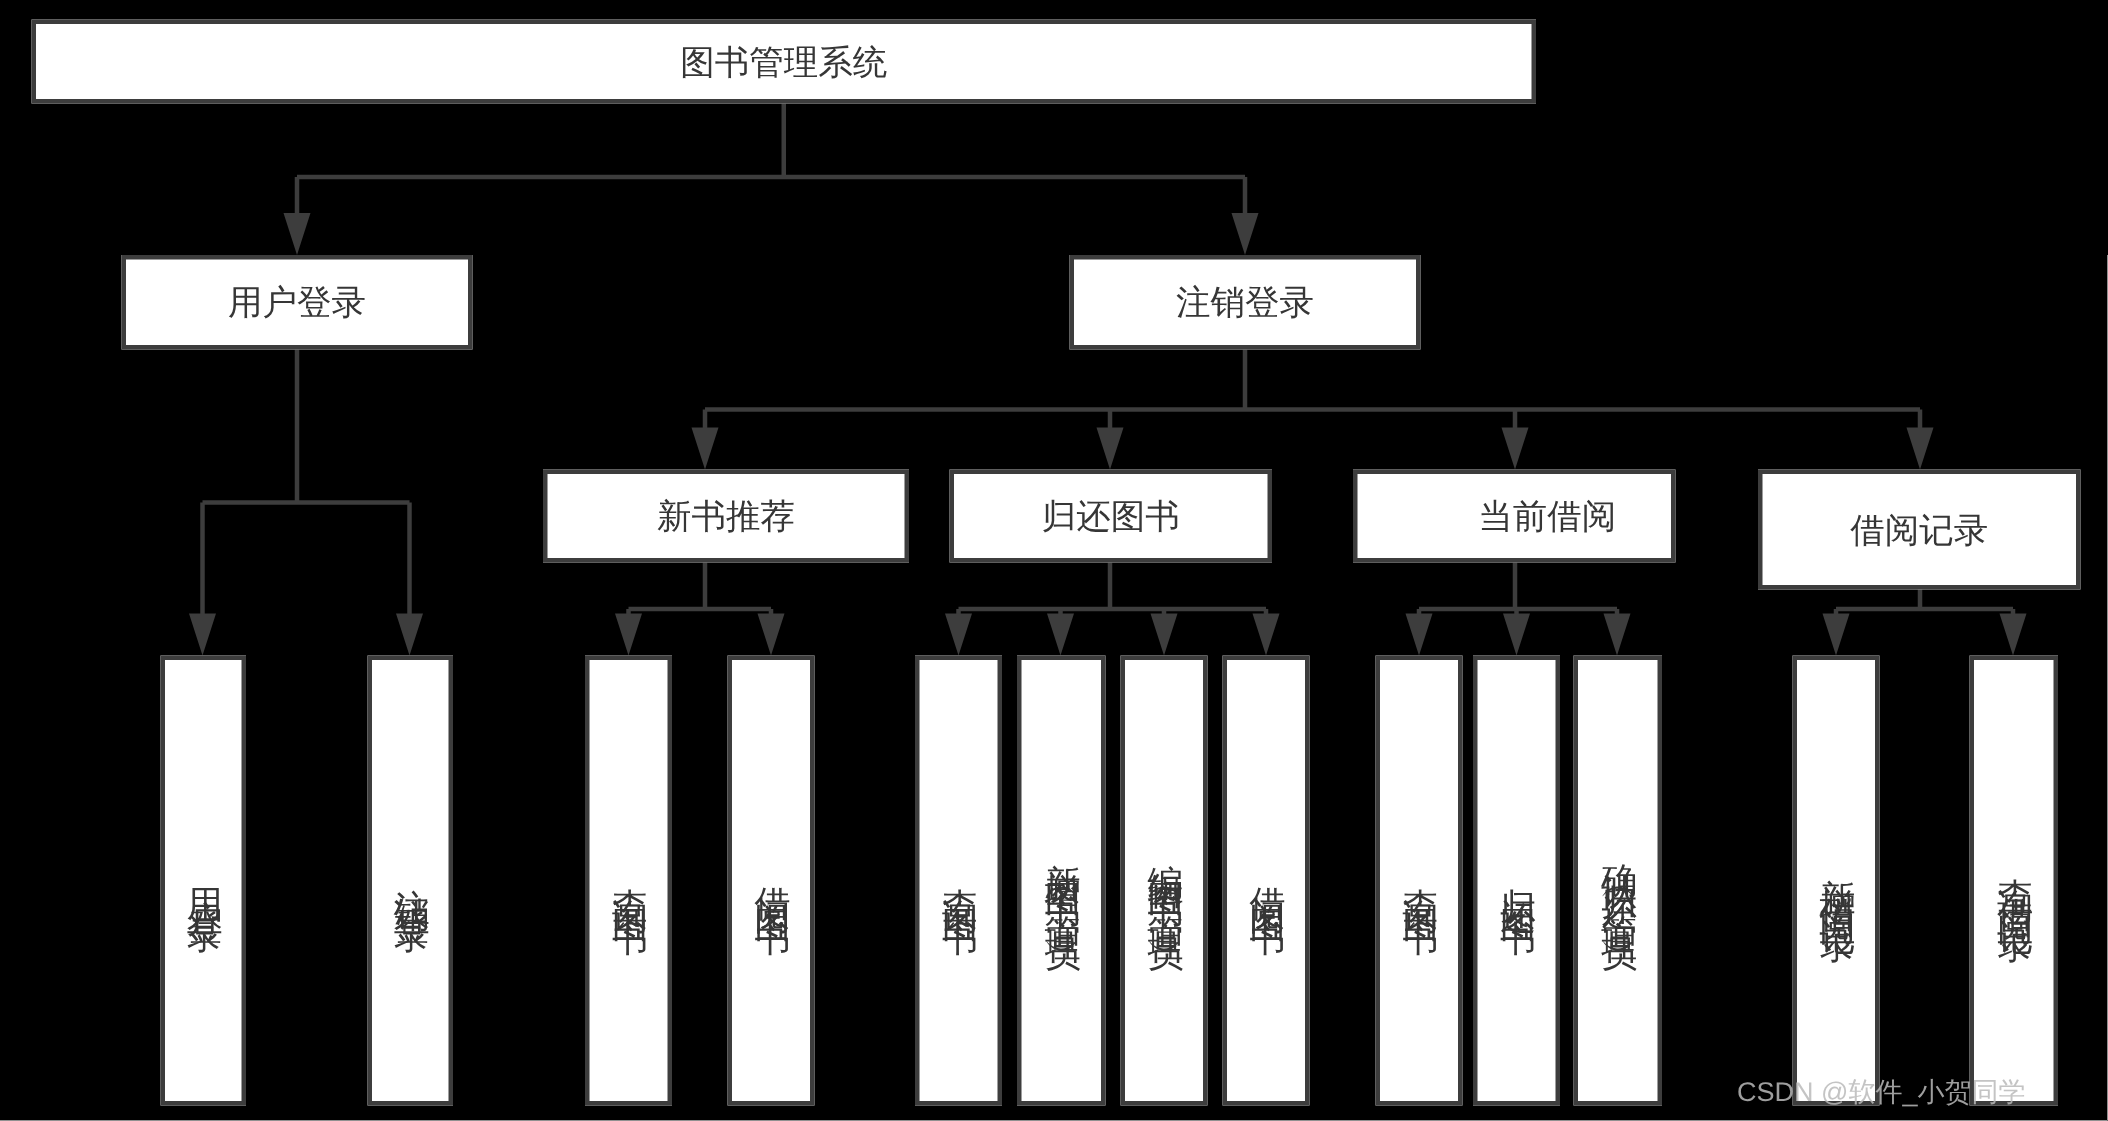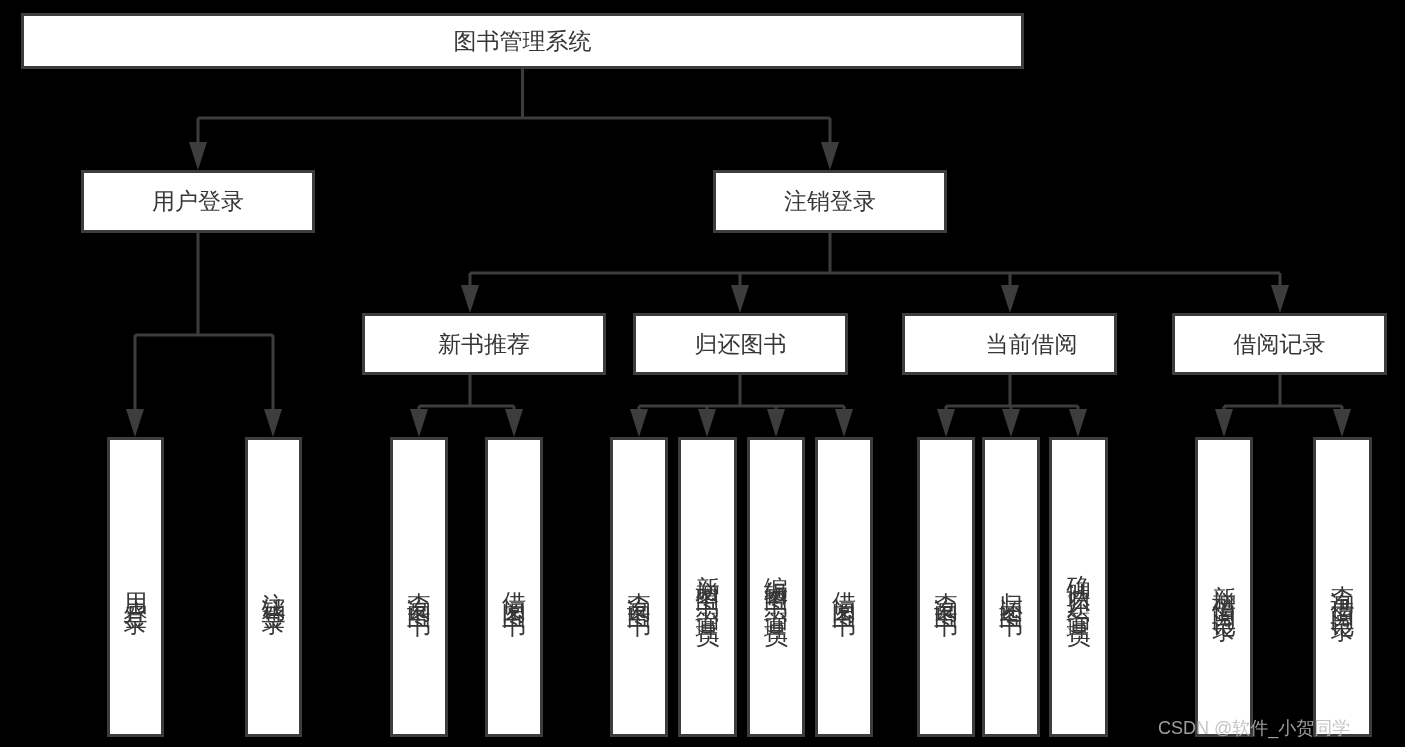--- a/index.html
+++ b/index.html
@@ -33,21 +33,21 @@
     font-size: 24px;
     line-height: 1;
   }
   
   .n-root  { left: 21px;   top: 13px;  width: 1003px; height: 56px; }
   .n-login { left: 81px;   top: 170px; width: 234px;  height: 63px; }
   .n-mgmt  { left: 713px;  top: 170px; width: 234px;  height: 63px; }
   .n-rec   { left: 362px;  top: 313px; width: 244px;  height: 62px; }
   .n-bor   { left: 633px;  top: 313px; width: 215px;  height: 62px; }
   .n-cur   { left: 902px;  top: 313px; width: 215px;  height: 62px; padding-left: 44px; }
-  .n-his   { left: 1172px; top: 313px; width: 215px;  height: 62px; }
+  .n-his   { left: 1172px; top: 313px; width: 215px;  height: 80px; }
   .lf-1  { left: 107px;  width: 57px; }
   .lf-2  { left: 245px;  width: 57px; }
   .lf-3  { left: 390px;  }
   .lf-4  { left: 485px;  }
   .lf-5  { left: 610px;  }
   .lf-6  { left: 678px;  width: 59px; }
   .lf-7  { left: 747px;  }
   .lf-8  { left: 815px;  }
   .lf-9  { left: 917px;  }
   .lf-10 { left: 982px;  }

